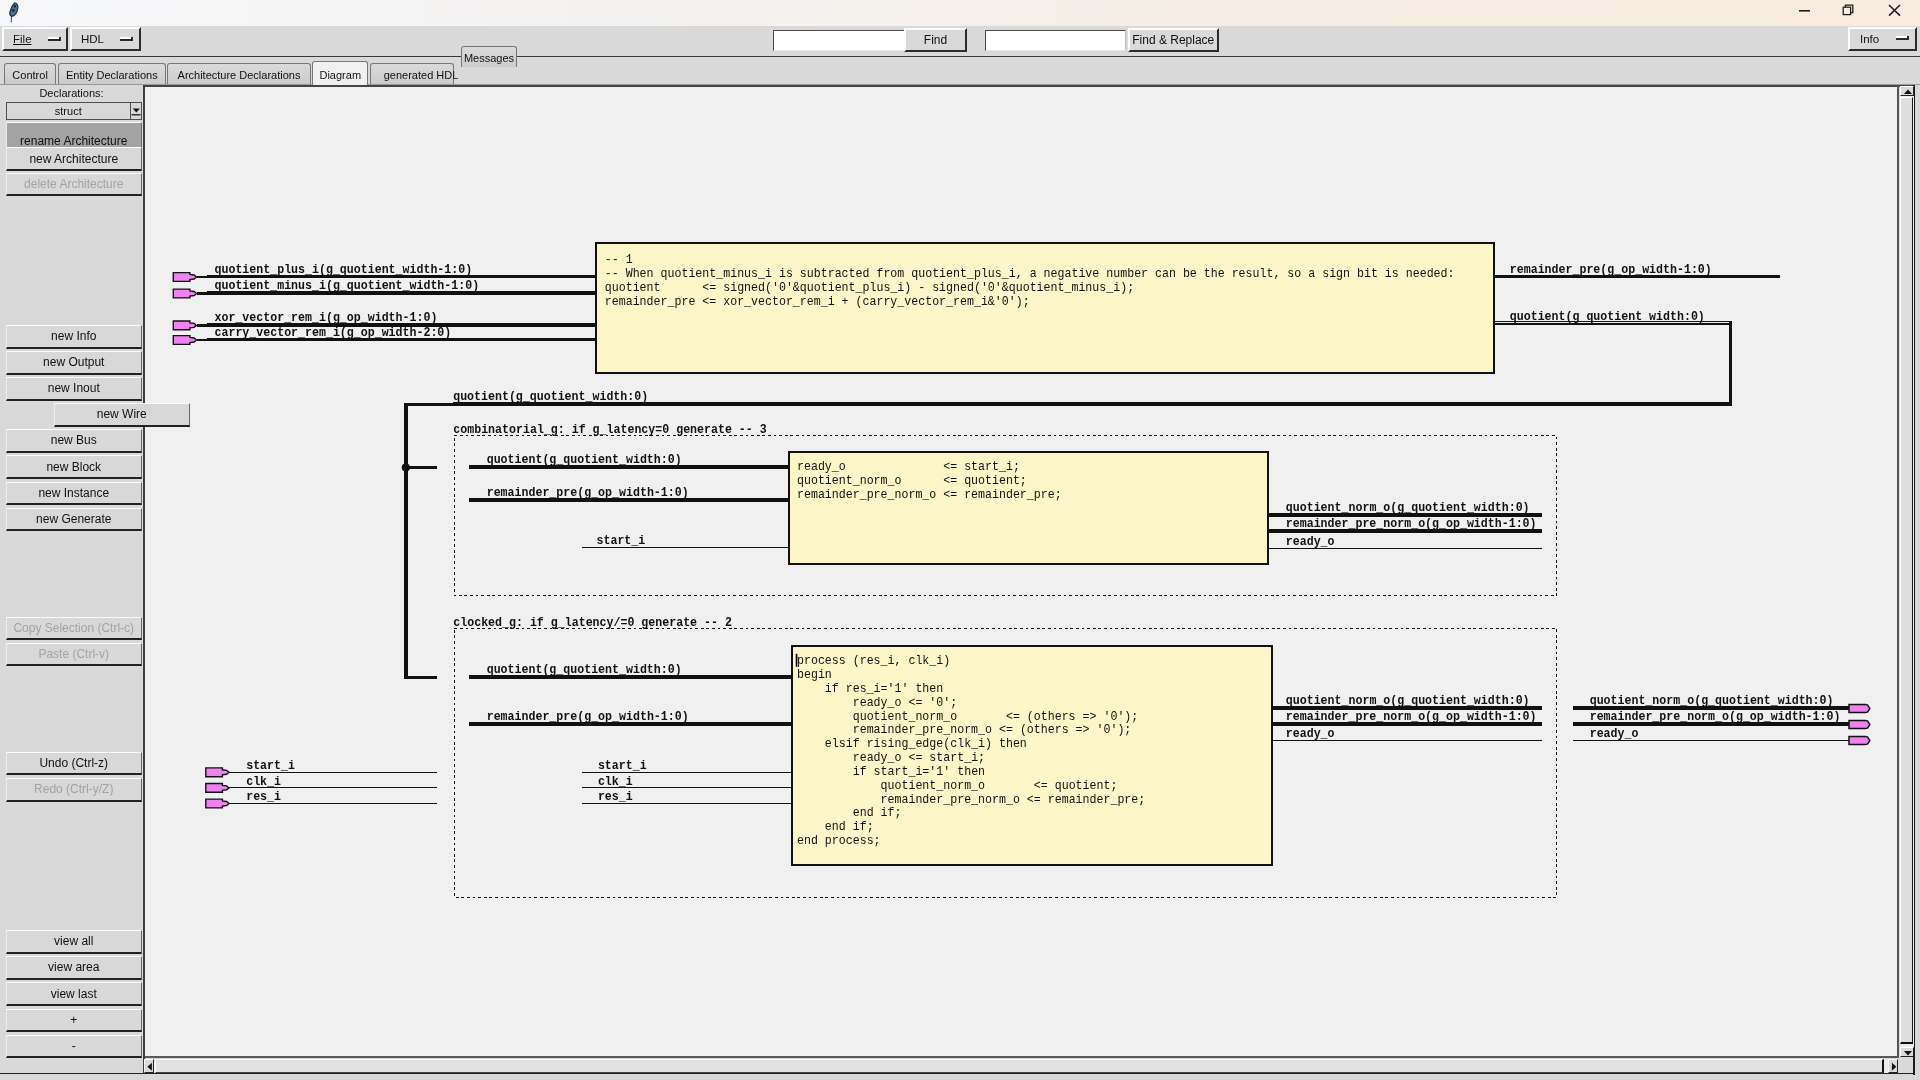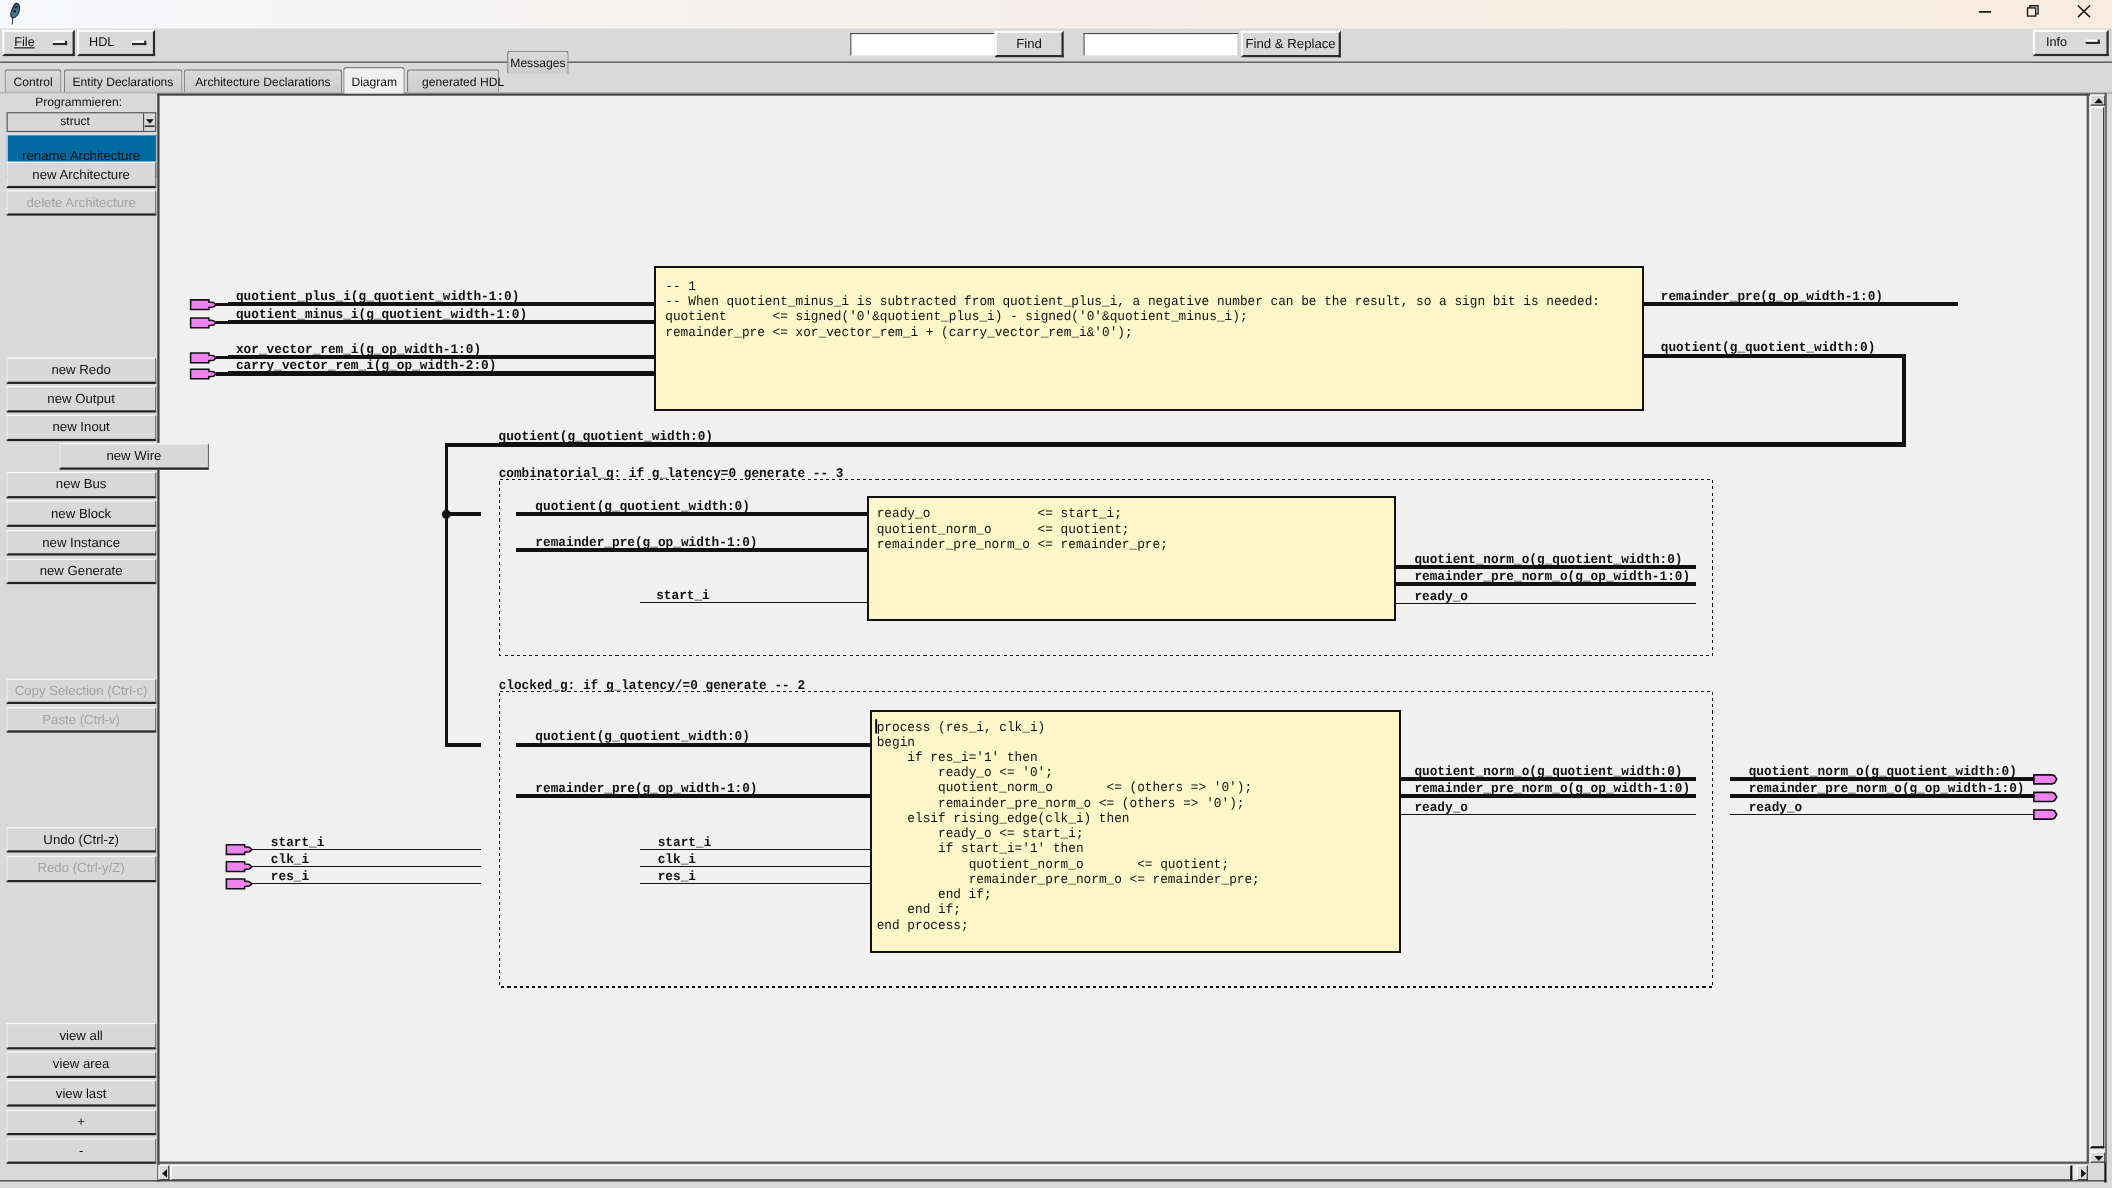--- a/index.html
+++ b/index.html
@@ -45,34 +45,34 @@
 <div style="position:absolute;left:57.7px;top:63px;width:108.2px;height:21px;background:linear-gradient(#dadada,#cccccc);border:1px solid #777777;border-bottom:none;border-radius:3px 3px 0 0;box-sizing:border-box;display:flex;align-items:center;justify-content:center;padding-top:2px;font:11px 'Liberation Sans', sans-serif;color:#111;z-index:2;white-space:nowrap;">Entity Declarations</div>
 <div style="position:absolute;left:167.3px;top:63px;width:143.39999999999998px;height:21px;background:linear-gradient(#dadada,#cccccc);border:1px solid #777777;border-bottom:none;border-radius:3px 3px 0 0;box-sizing:border-box;display:flex;align-items:center;justify-content:center;padding-top:2px;font:11px 'Liberation Sans', sans-serif;color:#111;z-index:2;white-space:nowrap;">Architecture Declarations</div>
 <div style="position:absolute;left:312.2px;top:61px;width:56.19999999999999px;height:24px;background:#f0f0f0;border:1px solid #777777;border-bottom:none;border-radius:3px 3px 0 0;box-sizing:border-box;display:flex;align-items:center;justify-content:center;padding-top:2px;font:11px 'Liberation Sans', sans-serif;color:#111;z-index:3;white-space:nowrap;">Diagram</div>
 <div style="position:absolute;left:370.0px;top:63px;width:84px;height:21px;background:linear-gradient(#dadada,#cccccc);border:1px solid #777777;border-bottom:none;border-radius:3px 3px 0 0;box-sizing:border-box;display:flex;align-items:center;justify-content:center;padding-top:2px;font:11px 'Liberation Sans', sans-serif;color:#111;z-index:2;white-space:nowrap;padding-left:18px;">generated HDL</div>
 <div style="position:absolute;left:461.0px;top:46px;width:56px;height:21px;background:linear-gradient(#dadada,#cccccc);border:1px solid #777777;border-bottom:none;border-radius:3px 3px 0 0;box-sizing:border-box;display:flex;align-items:center;justify-content:center;padding-top:2px;font:11px 'Liberation Sans', sans-serif;color:#111;z-index:2;white-space:nowrap;">Messages</div>
 
 <div class="abs" style="left:0;top:85px;width:143px;height:989px;background:#d9d9d9;z-index:4;"></div>
 <div class="abs" style="left:143px;top:85px;width:2px;height:989px;background:#3f3f3f;z-index:4;"></div>
 
 <div class="abs" style="z-index:5;">
-<div class="abs" style="left:0px;top:86px;width:143px;height:14px;display:flex;align-items:center;justify-content:center;font:11px 'Liberation Sans', sans-serif;color:#111;">Programmieren:</div>
+<div class="abs" style="left:0px;top:86px;width:143px;height:14px;display:flex;align-items:center;justify-content:center;font:11px 'Liberation Sans', sans-serif;color:#111;">Declarations:</div>
 <div class="abs" style="left:6px;top:102px;width:135.5px;height:17.5px;background:#d8d8d8;border:1px solid #4f4f4f;border-bottom-width:1.5px;">
   <div class="abs" style="left:0;top:0;width:122.5px;height:15px;display:flex;align-items:center;justify-content:center;font:11px 'Liberation Sans', sans-serif;color:#111;">struct</div>
   <div class="abs" style="left:122.5px;top:0;width:11px;height:15.5px;border-left:1px solid #4f4f4f;">
     <svg width="11" height="15" style="display:block">
             <polygon points="1.8,5.5 8.8,5.5 5.3,9.5" fill="#111"></polygon>
             <rect x="0.5" y="11" width="9" height="1.5" fill="#333"></rect>
           </svg>
   </div>
 </div>
-<div style="position:absolute;left:6px;top:122.0px;width:135.5px;height:39px;background:#0369a1;border-top:1px solid #fcfcfc;border-left:1px solid #ececec;border-right:1px solid #6a6a6a;border-bottom:2px solid #222222;box-sizing:border-box;display:flex;align-items:center;justify-content:center;font:12px 'Liberation Sans', sans-serif;color:#111111;white-space:nowrap;">rename Architecture</div>
+<div style="position:absolute;left:6px;top:122.0px;width:135.5px;height:39px;background:#a3a3a3;border-top:1px solid #fcfcfc;border-left:1px solid #ececec;border-right:1px solid #6a6a6a;border-bottom:2px solid #222222;box-sizing:border-box;display:flex;align-items:center;justify-content:center;font:12px 'Liberation Sans', sans-serif;color:#111111;white-space:nowrap;">rename Architecture</div>
 <div style="position:absolute;left:6px;top:147.3px;width:135.5px;height:23.5px;background:#d8d8d8;border-top:1px solid #fcfcfc;border-left:1px solid #ececec;border-right:1px solid #6a6a6a;border-bottom:2px solid #222222;box-sizing:border-box;display:flex;align-items:center;justify-content:center;font:12px 'Liberation Sans', sans-serif;color:#111111;white-space:nowrap;">new Architecture</div>
 <div style="position:absolute;left:6px;top:172.6px;width:135.5px;height:23.5px;background:#d8d8d8;border-top:1px solid #fcfcfc;border-left:1px solid #ececec;border-right:1px solid #6a6a6a;border-bottom:2px solid #222222;box-sizing:border-box;display:flex;align-items:center;justify-content:center;font:12px 'Liberation Sans', sans-serif;color:#a3a3a3;white-space:nowrap;">delete Architecture</div>
-<div style="position:absolute;left:6px;top:325.0px;width:135.5px;height:23.5px;background:#d8d8d8;border-top:1px solid #fcfcfc;border-left:1px solid #ececec;border-right:1px solid #6a6a6a;border-bottom:2px solid #222222;box-sizing:border-box;display:flex;align-items:center;justify-content:center;font:12px 'Liberation Sans', sans-serif;color:#111111;white-space:nowrap;">new Redo</div>
+<div style="position:absolute;left:6px;top:325.0px;width:135.5px;height:23.5px;background:#d8d8d8;border-top:1px solid #fcfcfc;border-left:1px solid #ececec;border-right:1px solid #6a6a6a;border-bottom:2px solid #222222;box-sizing:border-box;display:flex;align-items:center;justify-content:center;font:12px 'Liberation Sans', sans-serif;color:#111111;white-space:nowrap;">new Info</div>
 <div style="position:absolute;left:6px;top:351.0px;width:135.5px;height:23.5px;background:#d8d8d8;border-top:1px solid #fcfcfc;border-left:1px solid #ececec;border-right:1px solid #6a6a6a;border-bottom:2px solid #222222;box-sizing:border-box;display:flex;align-items:center;justify-content:center;font:12px 'Liberation Sans', sans-serif;color:#111111;white-space:nowrap;">new Output</div>
 <div style="position:absolute;left:6px;top:377.0px;width:135.5px;height:23.5px;background:#d8d8d8;border-top:1px solid #fcfcfc;border-left:1px solid #ececec;border-right:1px solid #6a6a6a;border-bottom:2px solid #222222;box-sizing:border-box;display:flex;align-items:center;justify-content:center;font:12px 'Liberation Sans', sans-serif;color:#111111;white-space:nowrap;">new Inout</div>
 <div style="position:absolute;left:6px;top:403.0px;width:135.5px;height:23.5px;background:#d8d8d8;border-top:1px solid #fcfcfc;border-left:1px solid #ececec;border-right:1px solid #6a6a6a;border-bottom:2px solid #222222;box-sizing:border-box;display:flex;align-items:center;justify-content:center;font:12px 'Liberation Sans', sans-serif;color:#111111;white-space:nowrap;margin-left:48px;">new Wire</div>
 <div style="position:absolute;left:6px;top:429.0px;width:135.5px;height:23.5px;background:#d8d8d8;border-top:1px solid #fcfcfc;border-left:1px solid #ececec;border-right:1px solid #6a6a6a;border-bottom:2px solid #222222;box-sizing:border-box;display:flex;align-items:center;justify-content:center;font:12px 'Liberation Sans', sans-serif;color:#111111;white-space:nowrap;">new Bus</div>
 <div style="position:absolute;left:6px;top:455.3px;width:135.5px;height:23.5px;background:#d8d8d8;border-top:1px solid #fcfcfc;border-left:1px solid #ececec;border-right:1px solid #6a6a6a;border-bottom:2px solid #222222;box-sizing:border-box;display:flex;align-items:center;justify-content:center;font:12px 'Liberation Sans', sans-serif;color:#111111;white-space:nowrap;">new Block</div>
 <div style="position:absolute;left:6px;top:481.6px;width:135.5px;height:23.5px;background:#d8d8d8;border-top:1px solid #fcfcfc;border-left:1px solid #ececec;border-right:1px solid #6a6a6a;border-bottom:2px solid #222222;box-sizing:border-box;display:flex;align-items:center;justify-content:center;font:12px 'Liberation Sans', sans-serif;color:#111111;white-space:nowrap;">new Instance</div>
 <div style="position:absolute;left:6px;top:507.9px;width:135.5px;height:23.5px;background:#d8d8d8;border-top:1px solid #fcfcfc;border-left:1px solid #ececec;border-right:1px solid #6a6a6a;border-bottom:2px solid #222222;box-sizing:border-box;display:flex;align-items:center;justify-content:center;font:12px 'Liberation Sans', sans-serif;color:#111111;white-space:nowrap;">new Generate</div>
 <div style="position:absolute;left:6px;top:616.6px;width:135.5px;height:23.5px;background:#d8d8d8;border-top:1px solid #fcfcfc;border-left:1px solid #ececec;border-right:1px solid #6a6a6a;border-bottom:2px solid #222222;box-sizing:border-box;display:flex;align-items:center;justify-content:center;font:12px 'Liberation Sans', sans-serif;color:#a3a3a3;white-space:nowrap;">Copy Selection (Ctrl-c)</div>
 <div style="position:absolute;left:6px;top:642.9px;width:135.5px;height:23.5px;background:#d8d8d8;border-top:1px solid #fcfcfc;border-left:1px solid #ececec;border-right:1px solid #6a6a6a;border-bottom:2px solid #222222;box-sizing:border-box;display:flex;align-items:center;justify-content:center;font:12px 'Liberation Sans', sans-serif;color:#a3a3a3;white-space:nowrap;">Paste (Ctrl-v)</div>
 <div style="position:absolute;left:6px;top:751.9px;width:135.5px;height:23.5px;background:#d8d8d8;border-top:1px solid #fcfcfc;border-left:1px solid #ececec;border-right:1px solid #6a6a6a;border-bottom:2px solid #222222;box-sizing:border-box;display:flex;align-items:center;justify-content:center;font:12px 'Liberation Sans', sans-serif;color:#111111;white-space:nowrap;">Undo (Ctrl-z)</div>

